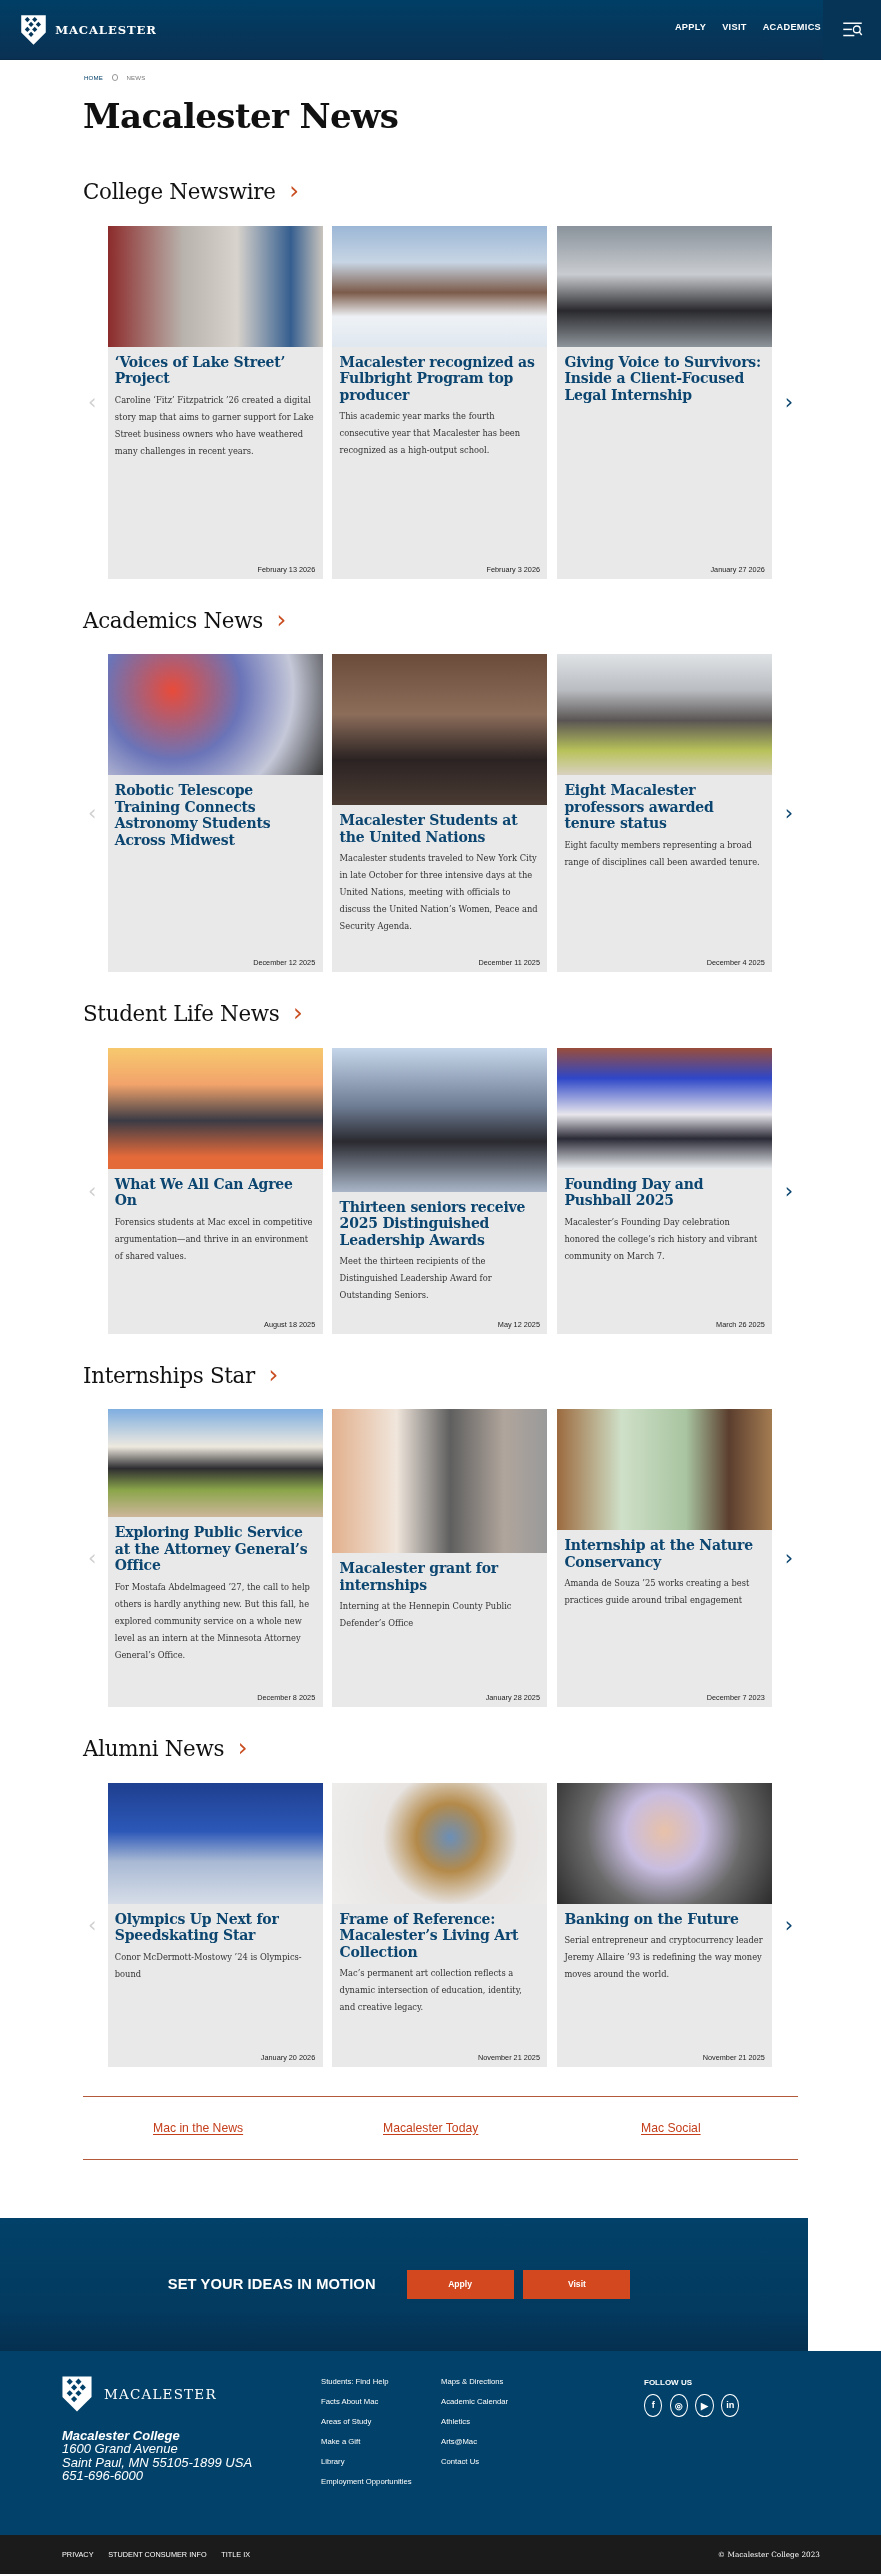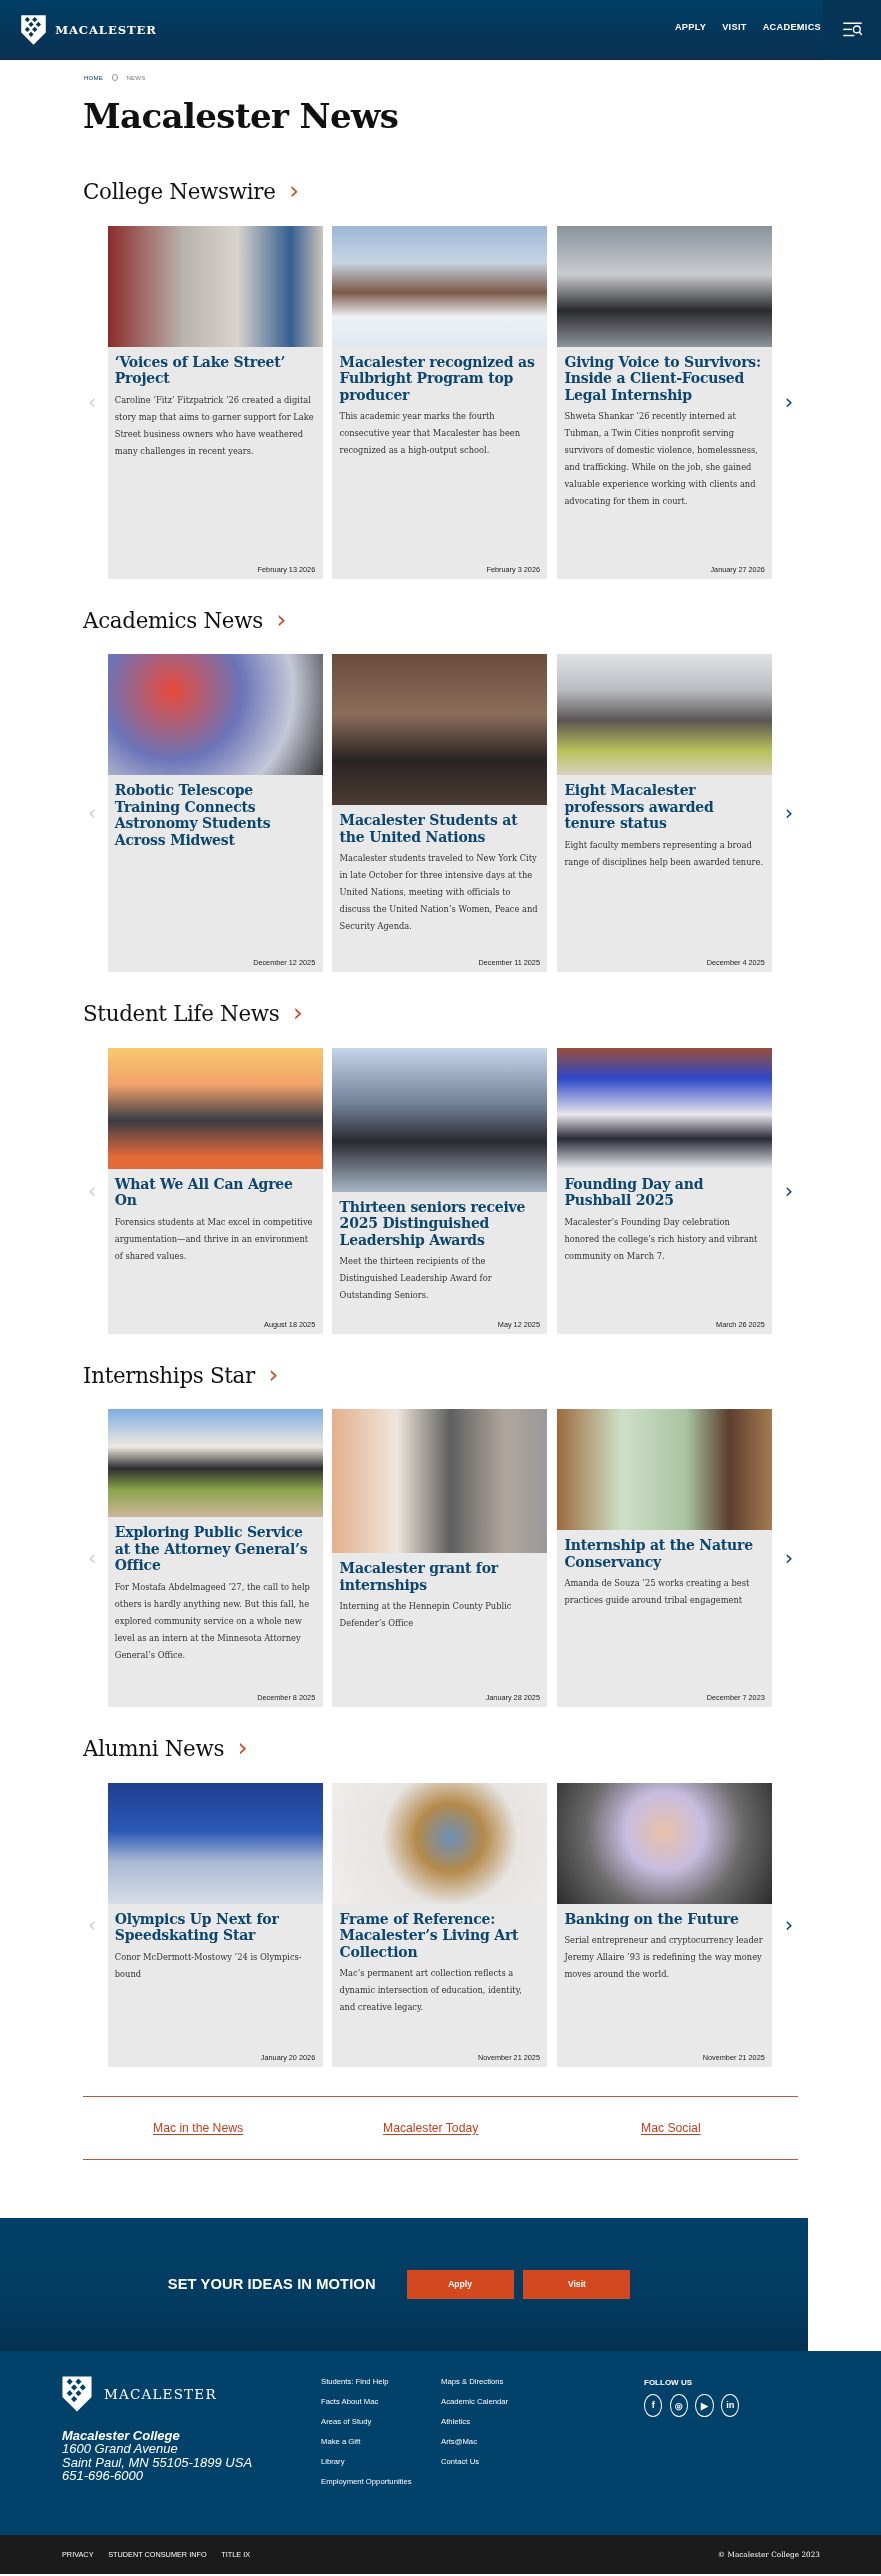--- a/index.html
+++ b/index.html
@@ -169,21 +169,20 @@
           <p class="card-desc">This academic year marks the fourth consecutive year that Macalester has been recognized as a high-output school.</p>
         </div>
       <span class="card-date">February 3 2026</span>
     </article>
     <article class="card">
       <div class="card-img">
           <div class="ph" style="background:linear-gradient(180deg,#8a939c 0%,#c9ccd0 40%,#2a2a2e 70%,#8d949a 100%);"></div>
         </div>
       <div class="card-body">
           <h3 class="card-title">Giving Voice to Survivors: Inside a Client-Focused Legal Internship</h3>
-          <p class="card-desc">Shweta Shankar ’26 recently interned at Tubman, a Twin Cities nonprofit serving survivors of domestic violence, homelessness, and trafficking. While on the job, she gained valuable experience working with clients and advocating for them in court.</p>
         </div>
       <span class="card-date">January 27 2026</span>
     </article>
     <span class="car-next">›</span>
   </div>
 </section>
 
 <section class="news-section" style="margin-top:24.5px;">
   <div class="section-head">
     <a class="section-title">Academics News</a>
@@ -210,21 +209,21 @@
           <p class="card-desc">Macalester students traveled to New York City in late October for three intensive days at the United Nations, meeting with officials to discuss the United Nation’s Women, Peace and Security Agenda.</p>
         </div>
       <span class="card-date">December 11 2025</span>
     </article>
     <article class="card">
       <div class="card-img">
           <div class="ph" style="background:linear-gradient(180deg,#dfe3e6 0%,#b9bcc0 30%,#5a5554 55%,#b8c25a 80%,#d8d1c0 100%);"></div>
         </div>
       <div class="card-body">
           <h3 class="card-title">Eight Macalester professors awarded tenure status</h3>
-          <p class="card-desc">Eight faculty members representing a broad range of disciplines help been awarded tenure.</p>
+          <p class="card-desc">Eight faculty members representing a broad range of disciplines call been awarded tenure.</p>
         </div>
       <span class="card-date">December 4 2025</span>
     </article>
     <span class="car-next">›</span>
   </div>
 </section>
 
 <section class="news-section" style="margin-top:24.5px;">
   <div class="section-head">
     <a class="section-title">Student Life News</a>

